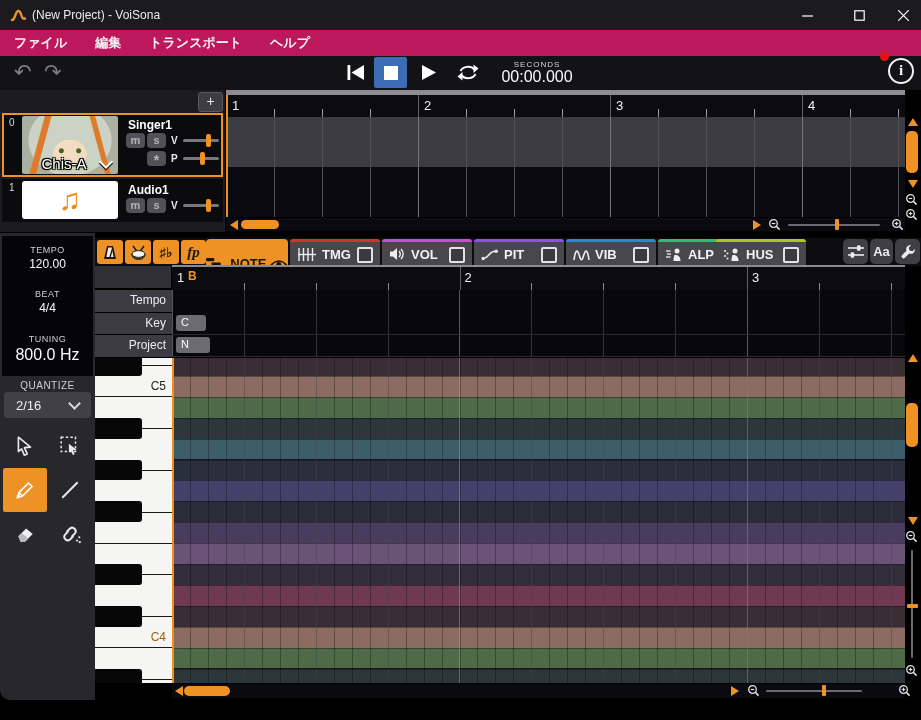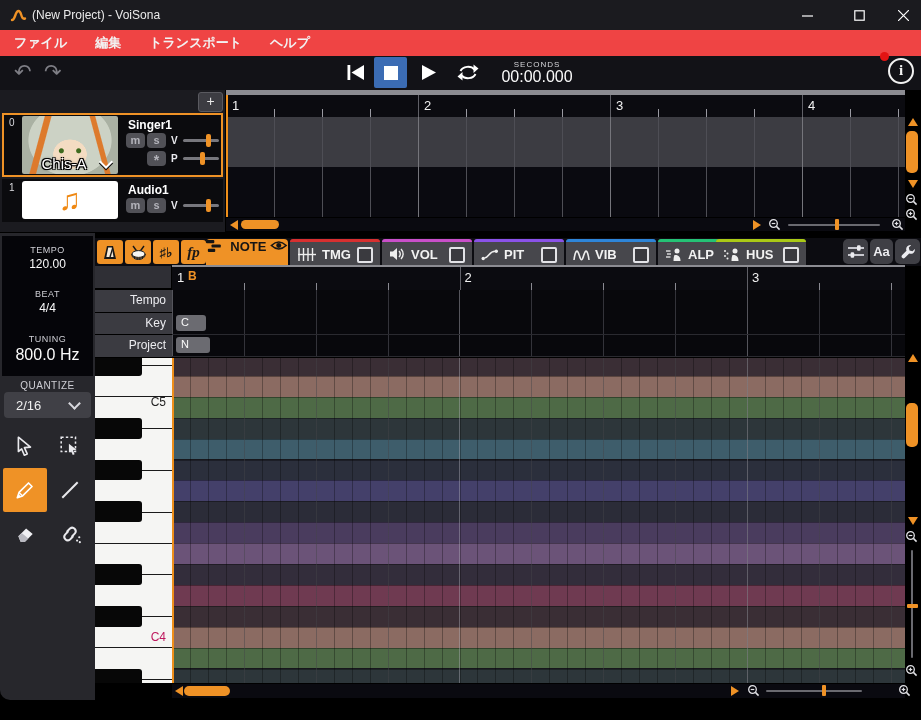--- a/index.html
+++ b/index.html
@@ -6,21 +6,21 @@
   body{width:921px;height:720px;font-family:"Liberation Sans",sans-serif;color:#fff;position:relative;-webkit-font-smoothing:antialiased}
   .abs{position:absolute}
   #win{position:absolute;left:0;top:0;width:921px;height:720px;background:#000}
 
   
   .titlebar{left:0;top:0;width:921px;height:30px;background:#1b1b1f}
   .title-text{left:32px;top:8px;font-size:12px;color:#eaeaea}
   .winbtn{top:4px;width:34px;height:22px;display:flex;align-items:center;justify-content:center}
 
   
-  .menubar{left:0;top:30px;width:921px;height:26px;background:#ef4444;display:flex;align-items:center}
+  .menubar{left:0;top:30px;width:921px;height:26px;background:#be185d;display:flex;align-items:center}
   .menuitem{font-size:13px;font-weight:bold;color:#f2f2f2;padding:0 14px;height:26px;line-height:26px}
 
   
   .transport{left:0;top:56px;width:921px;height:34px;background:#121217}
   .histbtn{top:60px;font-size:21px;color:#7e7e85;line-height:24px}
   .tbtn{top:57px;width:32px;height:31px;display:flex;align-items:center;justify-content:center}
   .stopbtn{background:#3b6cb4;border-radius:2px}
   .seclabel{left:498px;top:60px;width:78px;text-align:center;font-size:8px;letter-spacing:1px;color:#d6d6da}
   .timetext{left:488px;top:68px;width:98px;text-align:center;font-size:16px;color:#fafafa}
   .infocircle{left:888px;top:58px;width:22px;height:22px;border:2px solid #f2f2f2;border-radius:50%;text-align:center;line-height:21px;font-family:"Liberation Serif",serif;font-weight:bold;font-size:15px;color:#f2f2f2}
@@ -79,21 +79,21 @@
   .sideval{width:91px;text-align:center;font-size:12px;color:#fafafa}
   .qdrop{left:4px;top:392px;width:87px;height:26px;background:#404046;border-radius:4px}
   .qtext{position:absolute;left:12px;top:6px;font-size:13px;color:#f0f0f0}
   .qchev{position:absolute;right:12px;top:7px;width:7px;height:7px;border-right:2px solid #d9d9de;border-bottom:2px solid #d9d9de;transform:rotate(45deg)}
   .toolcell{width:44px;height:44px;display:flex;align-items:center;justify-content:center}
   .toolsel{background:#ef9226;border-radius:2px}
 
   
   .tabbar{left:95px;top:238px;width:826px;height:28px;background:#0c0c11}
   .obtn{top:240px;width:26px;height:24px;background:#ef9226;border-radius:3px;display:flex;align-items:center;justify-content:center}
-  .notetab{left:206px;top:239px;width:82px;height:32px;background:#ef9226;border-radius:4px 4px 0 0;display:flex;align-items:flex-start;justify-content:center;gap:4px}
+  .notetab{left:206px;top:239px;width:82px;height:32px;background:#ef9226;border-radius:4px 4px 0 0;display:flex;align-items:flex-end;justify-content:center;gap:4px}
   .notetab .lbl{font-size:13px;font-weight:bold;color:#151515}
   .ptab{top:239px;width:90px;height:27px;background:#47474c;border-radius:4px 4px 0 0;box-sizing:border-box}
   .ptab .topbar{position:absolute;left:0;top:0;width:100%;height:3px;border-radius:4px 4px 0 0}
   .ptab .inner{position:absolute;left:0;top:3px;width:100%;height:24px;display:flex;align-items:center;padding-left:7px;gap:5px;box-sizing:border-box}
   .ptab .lbl{font-size:13px;font-weight:bold;color:#f2f2f2}
   .checkbox{position:absolute;right:7px;top:8px;width:12px;height:12px;border:2px solid #e3e3e7;border-radius:2px;background:#3a3a3f}
   .rbtn{top:239px;width:25px;height:25px;background:#3f3f45;border-radius:5px;display:flex;align-items:center;justify-content:center;color:#ececf0;font-size:13px;font-weight:bold}
 
   
   .pr-graybar{left:172px;top:265px;width:733px;height:2px;background:#8c8c92}
@@ -492,41 +492,41 @@
         <div class="chip" style="top:2px;min-width:34px">N</div>
       </div>
   </div>
 
   <div class="abs pr-keys">
       <div id="pr-keys-inner" style="position:absolute;left:0;top:-3px;width:77px;height:340px">
         <div style="position: absolute; left: 0px; top: 0px; width: 47px; height: 20.9px; background: rgb(7, 7, 7); border-radius: 0px 3px 3px 0px;"></div>
         <div style="position: absolute; left: 47px; top: 10.45px; width: 30px; height: 1px; background: rgb(26, 26, 26);"></div>
         <div style="position: absolute; left: 0px; top: 20.9px; width: 77px; height: 20.9px; background: transparent;"></div>
         <div style="position: absolute; left: 0px; top: 41.3px; width: 77px; height: 1px; background: rgb(26, 26, 26);"></div>
-        <div style="position: absolute; left: 0px; top: 40px; width: 71px; text-align: right; font-size: 12px; color: rgb(34, 34, 34);">C5</div>
+        <div style="position: absolute; left: 0px; top: 24px; width: 71px; text-align: right; font-size: 12px; color: rgb(34, 34, 34);">C5</div>
         <div style="position: absolute; left: 0px; top: 41.8px; width: 77px; height: 20.9px; background: transparent;"></div>
         <div style="position: absolute; left: 0px; top: 62.7px; width: 47px; height: 20.9px; background: rgb(7, 7, 7); border-radius: 0px 3px 3px 0px;"></div>
         <div style="position: absolute; left: 47px; top: 73.15px; width: 30px; height: 1px; background: rgb(26, 26, 26);"></div>
         <div style="position: absolute; left: 0px; top: 83.6px; width: 77px; height: 20.9px; background: transparent;"></div>
         <div style="position: absolute; left: 0px; top: 104.5px; width: 47px; height: 20.9px; background: rgb(7, 7, 7); border-radius: 0px 3px 3px 0px;"></div>
         <div style="position: absolute; left: 47px; top: 114.95px; width: 30px; height: 1px; background: rgb(26, 26, 26);"></div>
         <div style="position: absolute; left: 0px; top: 125.4px; width: 77px; height: 20.9px; background: transparent;"></div>
         <div style="position: absolute; left: 0px; top: 146.3px; width: 47px; height: 20.9px; background: rgb(7, 7, 7); border-radius: 0px 3px 3px 0px;"></div>
         <div style="position: absolute; left: 47px; top: 156.75px; width: 30px; height: 1px; background: rgb(26, 26, 26);"></div>
         <div style="position: absolute; left: 0px; top: 167.2px; width: 77px; height: 20.9px; background: transparent;"></div>
         <div style="position: absolute; left: 0px; top: 187.6px; width: 77px; height: 1px; background: rgb(26, 26, 26);"></div>
         <div style="position: absolute; left: 0px; top: 188.1px; width: 77px; height: 20.9px; background: transparent;"></div>
         <div style="position: absolute; left: 0px; top: 209px; width: 47px; height: 20.9px; background: rgb(7, 7, 7); border-radius: 0px 3px 3px 0px;"></div>
         <div style="position: absolute; left: 47px; top: 219.45px; width: 30px; height: 1px; background: rgb(26, 26, 26);"></div>
         <div style="position: absolute; left: 0px; top: 229.9px; width: 77px; height: 20.9px; background: transparent;"></div>
         <div style="position: absolute; left: 0px; top: 250.8px; width: 47px; height: 20.9px; background: rgb(7, 7, 7); border-radius: 0px 3px 3px 0px;"></div>
         <div style="position: absolute; left: 47px; top: 261.25px; width: 30px; height: 1px; background: rgb(26, 26, 26);"></div>
         <div style="position: absolute; left: 0px; top: 271.7px; width: 77px; height: 20.9px; background: transparent;"></div>
         <div style="position: absolute; left: 0px; top: 292.1px; width: 77px; height: 1px; background: rgb(26, 26, 26);"></div>
-        <div style="position: absolute; left: 0px; top: 275.2px; width: 71px; text-align: right; font-size: 12px; color: #be185d;">C4</div>
+        <div style="position: absolute; left: 0px; top: 275.2px; width: 71px; text-align: right; font-size: 12px; color: #a16207;">C4</div>
         <div style="position: absolute; left: 0px; top: 292.6px; width: 77px; height: 20.9px; background: transparent;"></div>
         <div style="position: absolute; left: 0px; top: 313.5px; width: 47px; height: 20.9px; background: rgb(7, 7, 7); border-radius: 0px 3px 3px 0px;"></div>
         <div style="position: absolute; left: 47px; top: 323.95px; width: 30px; height: 1px; background: rgb(26, 26, 26);"></div>
       </div>
     </div>
   <div class="abs pr-grid">
     <div id="pr-rows" style="position:absolute;left:0;top:-3px;width:733px;height:340px">
         <div style="position: absolute; left: 0px; top: 0px; width: 733px; height: 20.9px; background: rgb(58, 46, 53); border-top: 1px solid rgba(0, 0, 0, 0.35); box-sizing: border-box;"></div>
         <div style="position: absolute; left: 0px; top: 20.9px; width: 733px; height: 20.9px; background: rgb(139, 107, 98); border-top: 1px solid rgba(0, 0, 0, 0.35); box-sizing: border-box;"></div>
         <div style="position: absolute; left: 0px; top: 41.8px; width: 733px; height: 20.9px; background: rgb(78, 106, 70); border-top: 1px solid rgba(0, 0, 0, 0.35); box-sizing: border-box;"></div>

